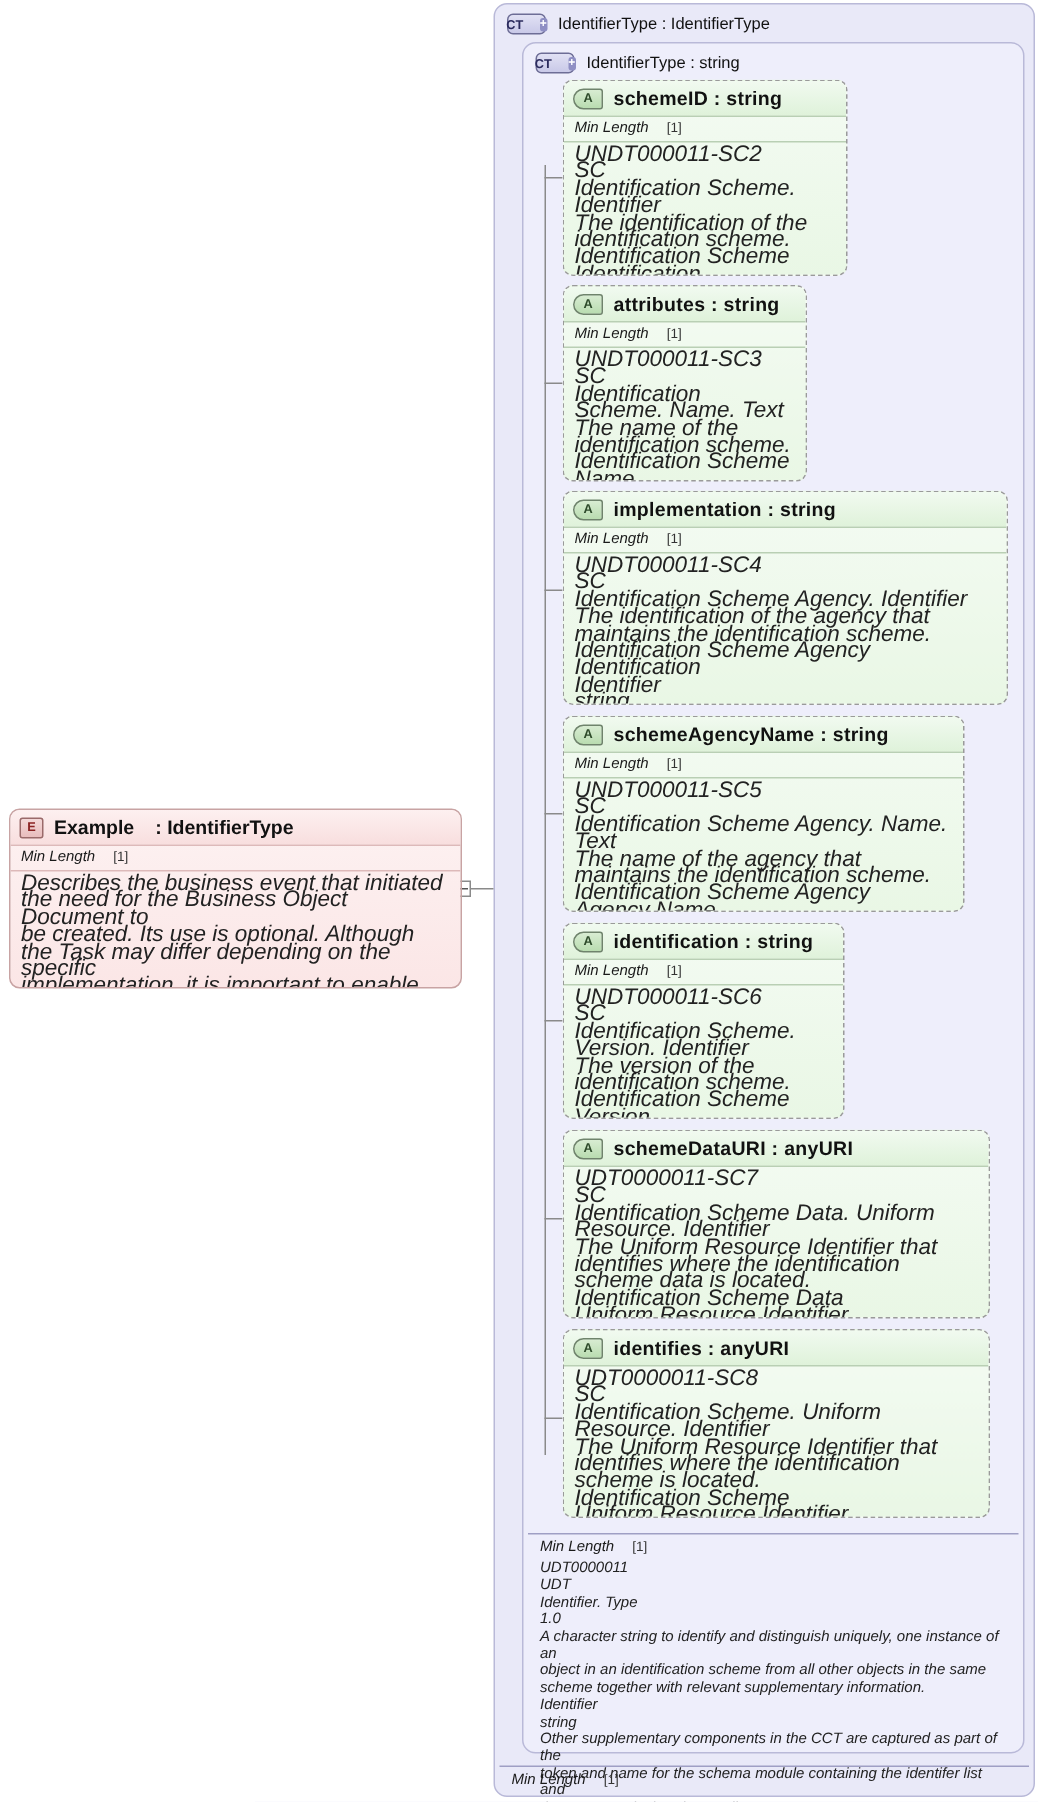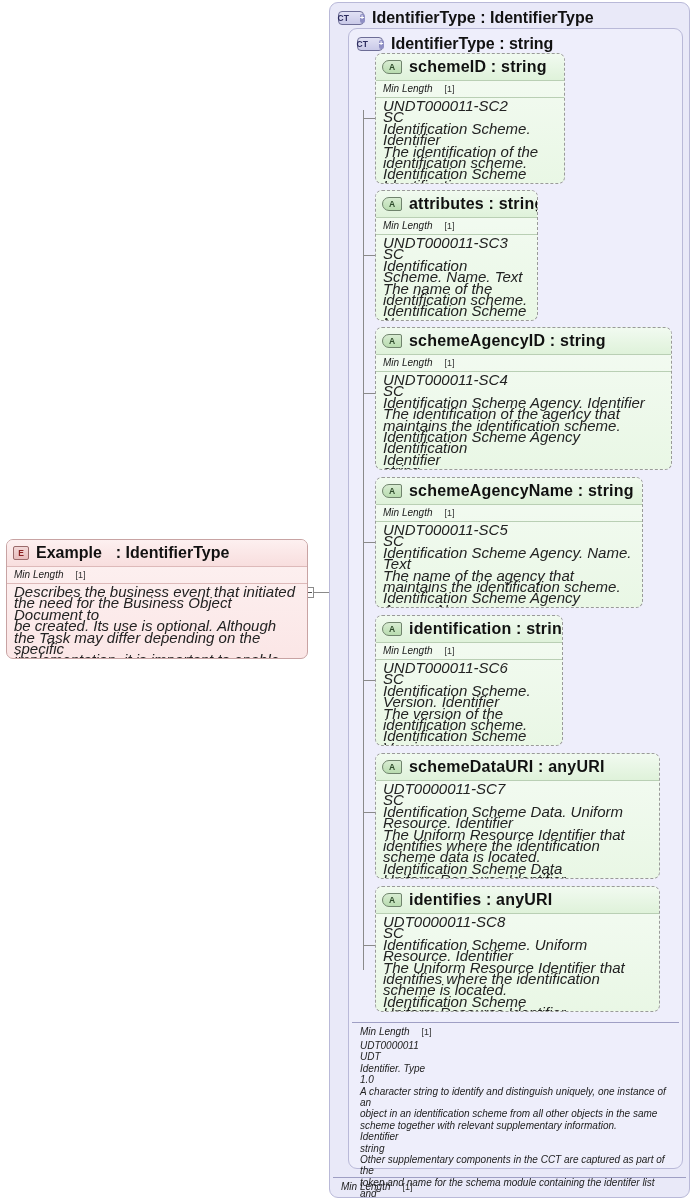--- a/index.html
+++ b/index.html
@@ -29,21 +29,21 @@
   }
   .node-head {
     display: flex;
     align-items: center;
     gap: 7px;
     padding: 4px 7px 4px 6px;
     background: linear-gradient(to bottom, #f1faf0 0%, #dff2da 100%);
   }
   .node.attr .node-head { border-bottom: 1px solid #b9cfb4; }
   .node-title {
-    font-size: 16px;
+    font-size: 13px;
     font-weight: bold;
     color: #111111;
     white-space: nowrap;
     letter-spacing: .2px;
   }
 
   
   .ico {
     box-sizing: border-box;
     display: inline-flex;
@@ -118,22 +118,22 @@
     background: #e9e9f8;
   }
   .ct-box.inner { background: #eeeefb; }
   .ct-head {
     display: flex;
     align-items: center;
     gap: 8px;
     padding: 6px 8px 5px 8px;
   }
   .ct-title {
-    font-size: 16px;
-    font-weight: bold;
+    font-size: 11px;
+    font-weight: normal;
     color: #111111;
     white-space: nowrap;
   }
 
   
   .facet-purple {
     position: absolute;
     box-sizing: border-box;
     display: flex;
     align-items: baseline;
@@ -267,21 +267,21 @@
 The name of the identification scheme.
 Identification Scheme
 Name
 Text
 string</div>
   </div>
 
   <div class="node attr" style="left:375px; top:327px; width:297px; height:143px;">
     <div class="node-head">
       <span class="ico ico-a">A</span>
-      <span class="node-title"><span>schemeAgencyID</span><span> : </span><span>string</span></span>
+      <span class="node-title"><span>implementation</span><span> : </span><span>string</span></span>
     </div>
     <div class="facet">
       <span>Min Length</span>
       <span class="card">[1]</span>
     </div>
     <div class="doc">UNDT000011-SC4
 SC
 Identification Scheme Agency. Identifier
 The identification of the agency that maintains the identification scheme.
 Identification Scheme Agency

